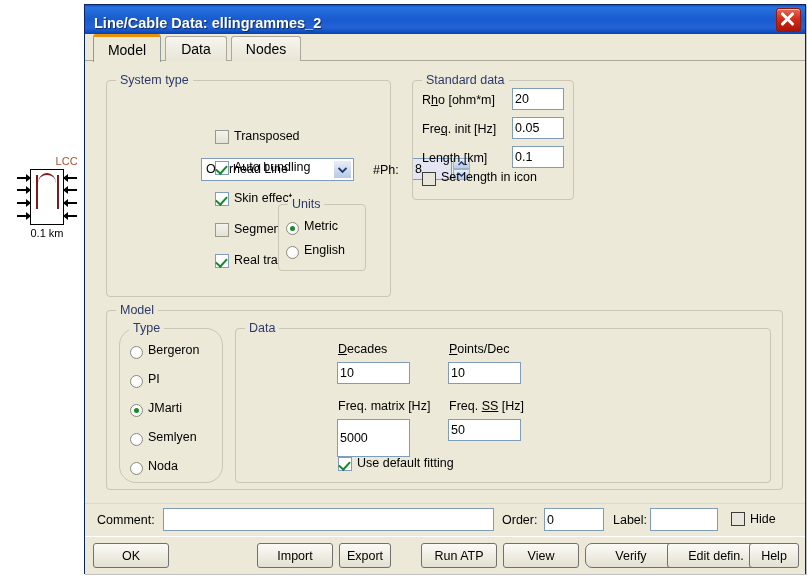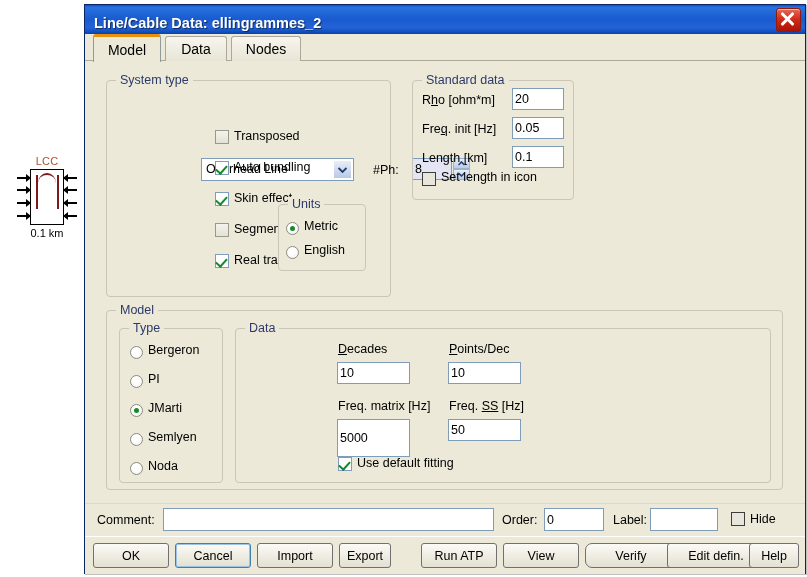--- a/index.html
+++ b/index.html
@@ -30,21 +30,21 @@
     position: absolute;
     left: 16px;
     top: 155px;
     width: 62px;
     height: 90px;
   }
   #lcc-label {
     position: absolute;
     left: 0; top: 0;
     width: 62px;
-    text-align: center;
+    text-align: right;
     font-size: 11px;
     color: #b05030;
     font-family: "Liberation Sans", sans-serif;
     letter-spacing: .2px;
   }
   #lcc-len {
     position: absolute;
     left: 0; top: 72px;
     width: 62px;
     text-align: center;
@@ -476,21 +476,21 @@
     <span class="lbl" style="left:337px; top:89px;">Length [km]</span>
     <input class="tinput" style="left: 427px; top: 84px; width: 52px; height: 22px;" readonly="" value="0.1">
 
     <div class="cbx dark" style="left:337px; top:110px;"></div>
     <span class="cbx-label" style="left:356px; top:108px;">Set length in icon</span>
 
     <div class="group" style="left:21px; top:248px; width:677px; height:180px;">
       <span class="glabel">Model</span>
     </div>
 
-    <div class="group" style="left:34px; top:266px; width:104px; height:155px;">
+    <div class="group" style="left:34px; top:266px; width:104px; height:155px;border-radius:17px;">
       <span class="glabel">Type</span>
     </div>
     <div class="rdo" style="left:45px; top:284px;"></div>
     <span class="rdo-label" style="left:63px; top:281px;">Bergeron</span>
     <div class="rdo" style="left:45px; top:313px;"></div>
     <span class="rdo-label" style="left:63px; top:310px;">PI</span>
     <div class="rdo sel" style="left:45px; top:342px;"></div>
     <span class="rdo-label" style="left:63px; top:339px;">JMarti</span>
     <div class="rdo" style="left:45px; top:371px;"></div>
     <span class="rdo-label" style="left:63px; top:368px;">Semlyen</span>
@@ -526,23 +526,20 @@
     <span class="lbl" style="left:528px; top:9px;">Label:</span>
     <input class="tinput" style="left: 565px; top: 4px; width: 68px; height: 23px;" value="">
     <div class="cbx dark" style="left:646px; top:8px;"></div>
     <span class="cbx-label" style="left:665px; top:8px;">Hide</span>
   </div>
 
   <div id="buttonrow">
     <div class="btn" style="left:8px;  width:76px;">
       <span>OK</span>
       </div>
-    <div class="btn focus" style="left:90px; width:76px;">
-      <span>Cancel</span>
-      </div>
     <div class="btn" style="left:172px; width:76px;">
       <span>Import</span>
       </div>
     <div class="btn" style="left:254px; width:52px;">
       <span>Export</span>
       </div>
     <div class="btn" style="left:336px; width:76px;">
       <span>Run ATP</span>
       </div>
     <div class="btn" style="left:418px; width:76px;">

